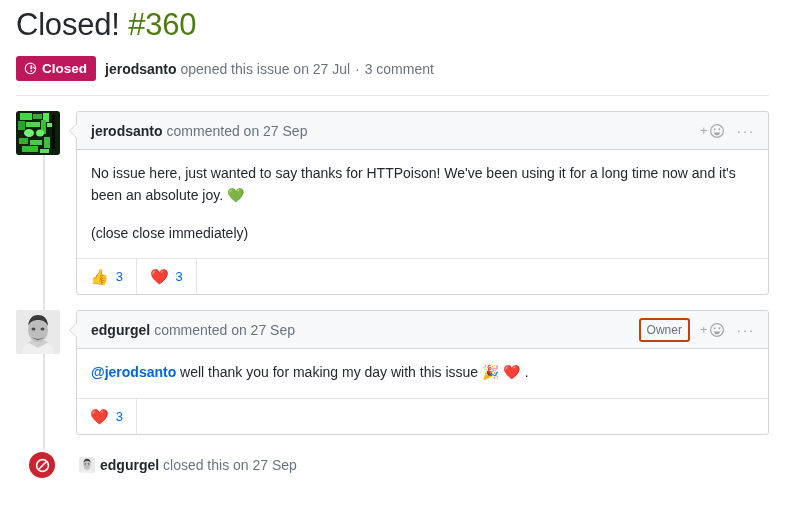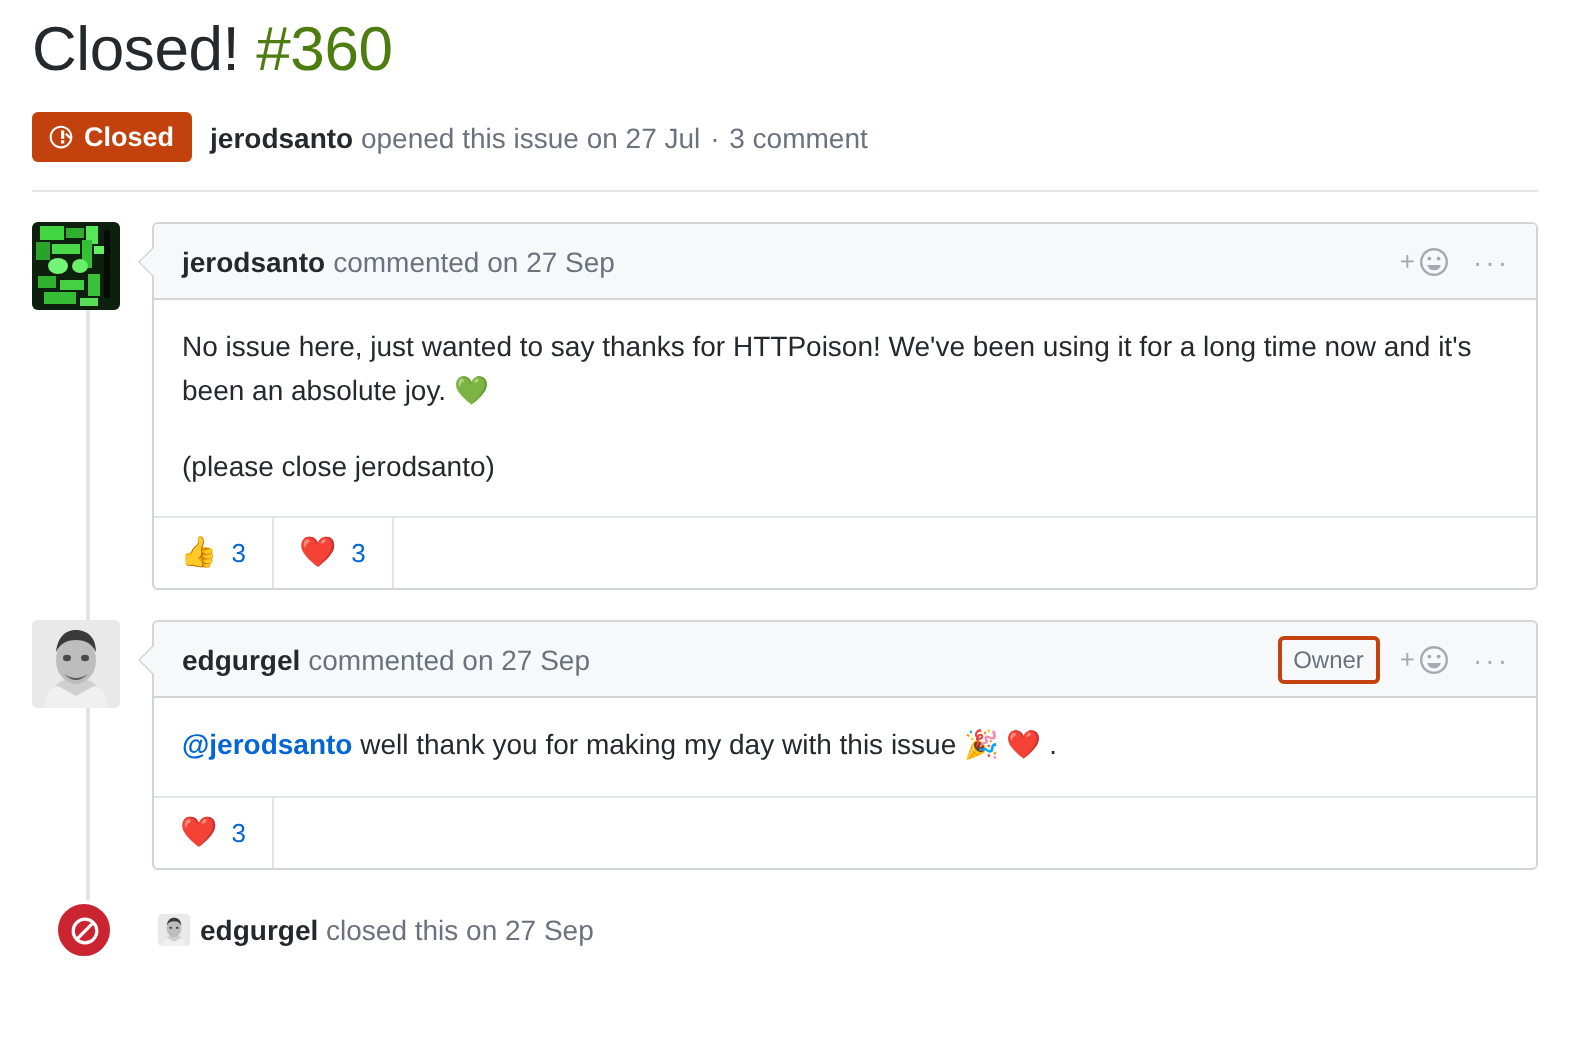--- a/index.html
+++ b/index.html
@@ -38,21 +38,21 @@
   .issue-meta-row {
     display: flex;
     align-items: center;
     margin-top: 11px;
     padding-bottom: 14px;
   }
   .state-badge {
     display: inline-flex;
     align-items: center;
     gap: 5px;
-    background: #c2410c;
+    background: #be185d;
     color: #ffffff;
     font-size: 13.5px;
     font-weight: bold;
     line-height: 1;
     padding: 6px 9px 6px 8px;
     border-radius: 3px;
     margin-right: 9px;
   }
   .state-badge svg { display: block; }
   .meta-text {
@@ -308,21 +308,21 @@
             </svg>
           </span>
         </span>
         <span class="hdr-icon-btn kebab">
           <span>···</span>
         </span>
       </div>
 
       <div class="comment-body">
         <p>No issue here, just wanted to say thanks for HTTPoison! We've been using it for a long time now and it's been an absolute joy. 💚</p>
-        <p>(please close jerodsanto)</p>
+        <p>(close close immediately)</p>
       </div>
 
       <div class="reactions-row">
         <div class="reaction-btn">
           <span class="r-emoji">👍</span>
           <span>3</span>
         </div>
         <div class="reaction-btn">
           <span class="r-emoji">❤️</span>
           <span>3</span>

